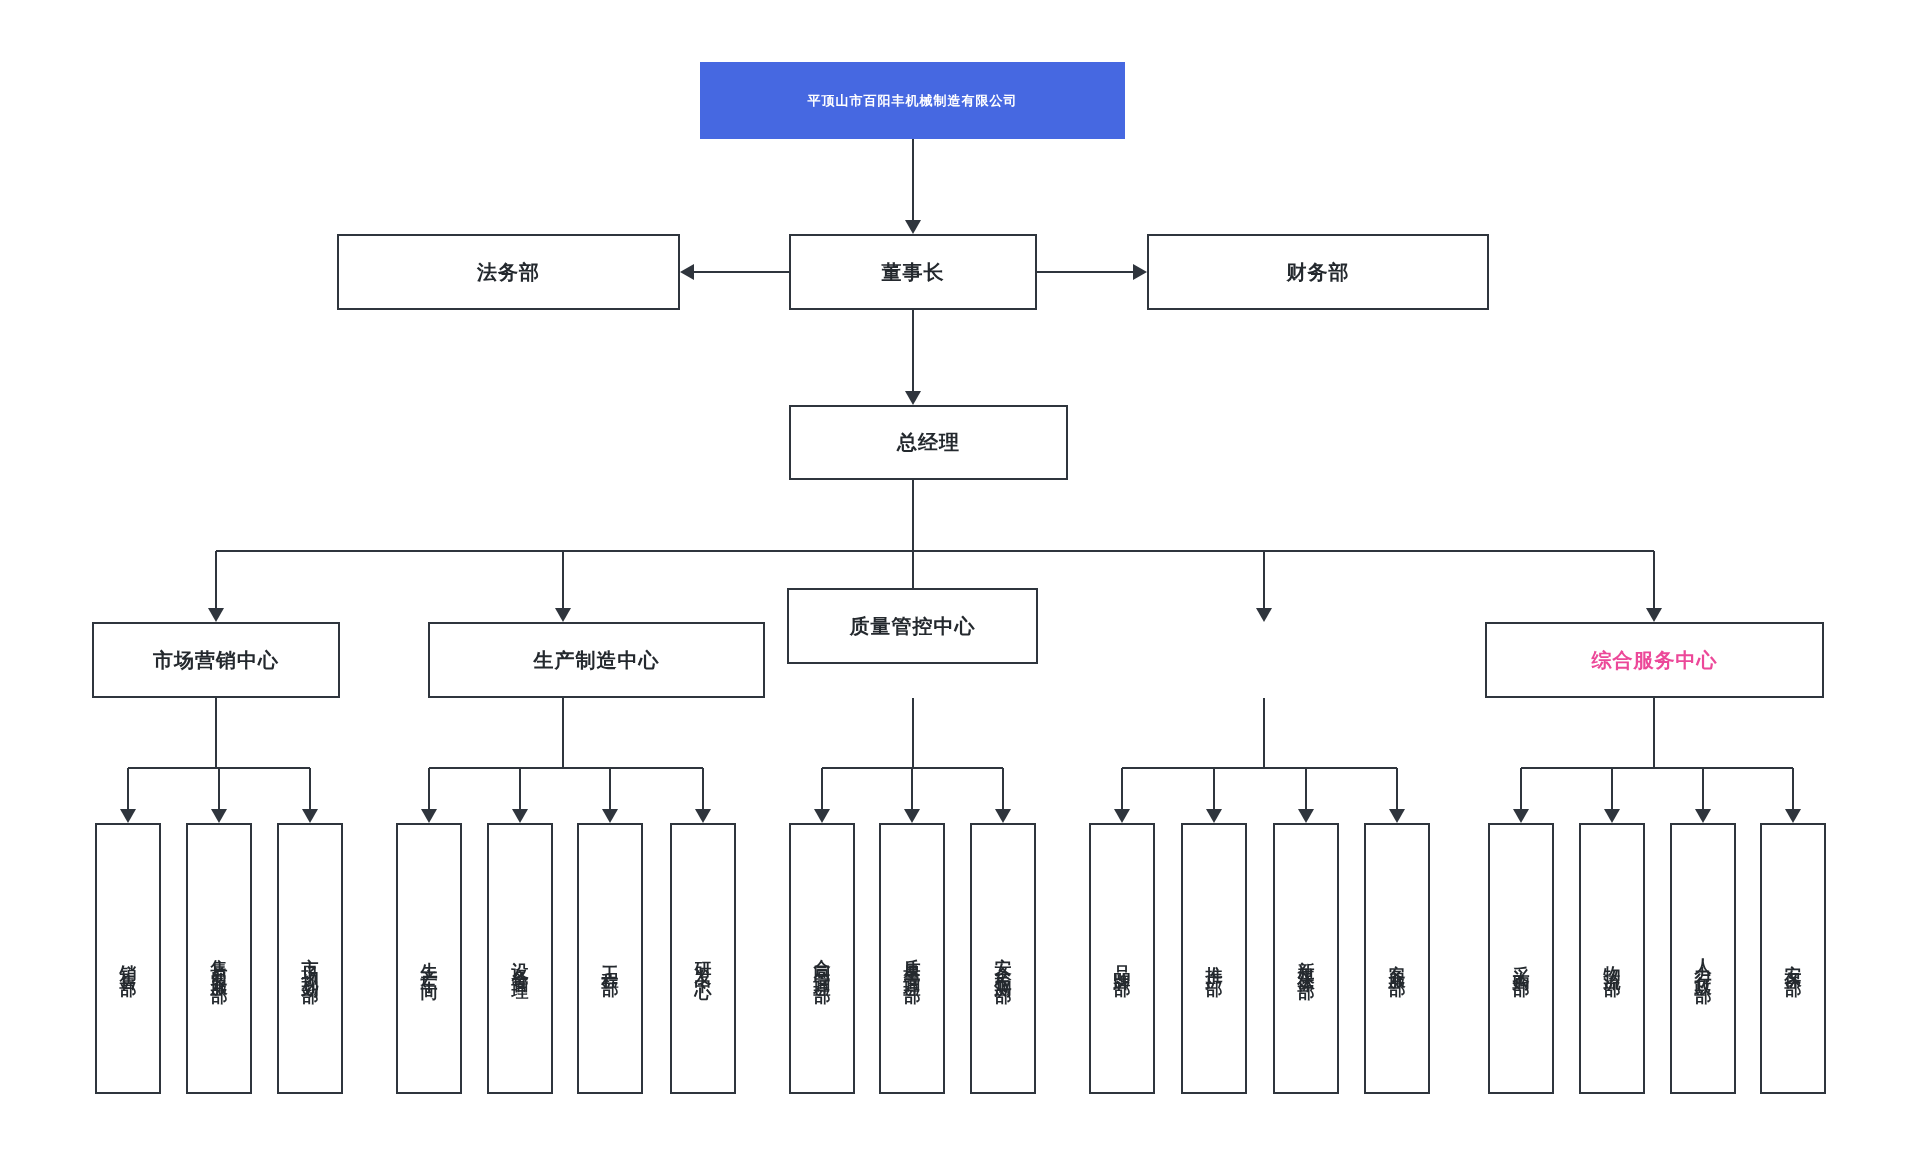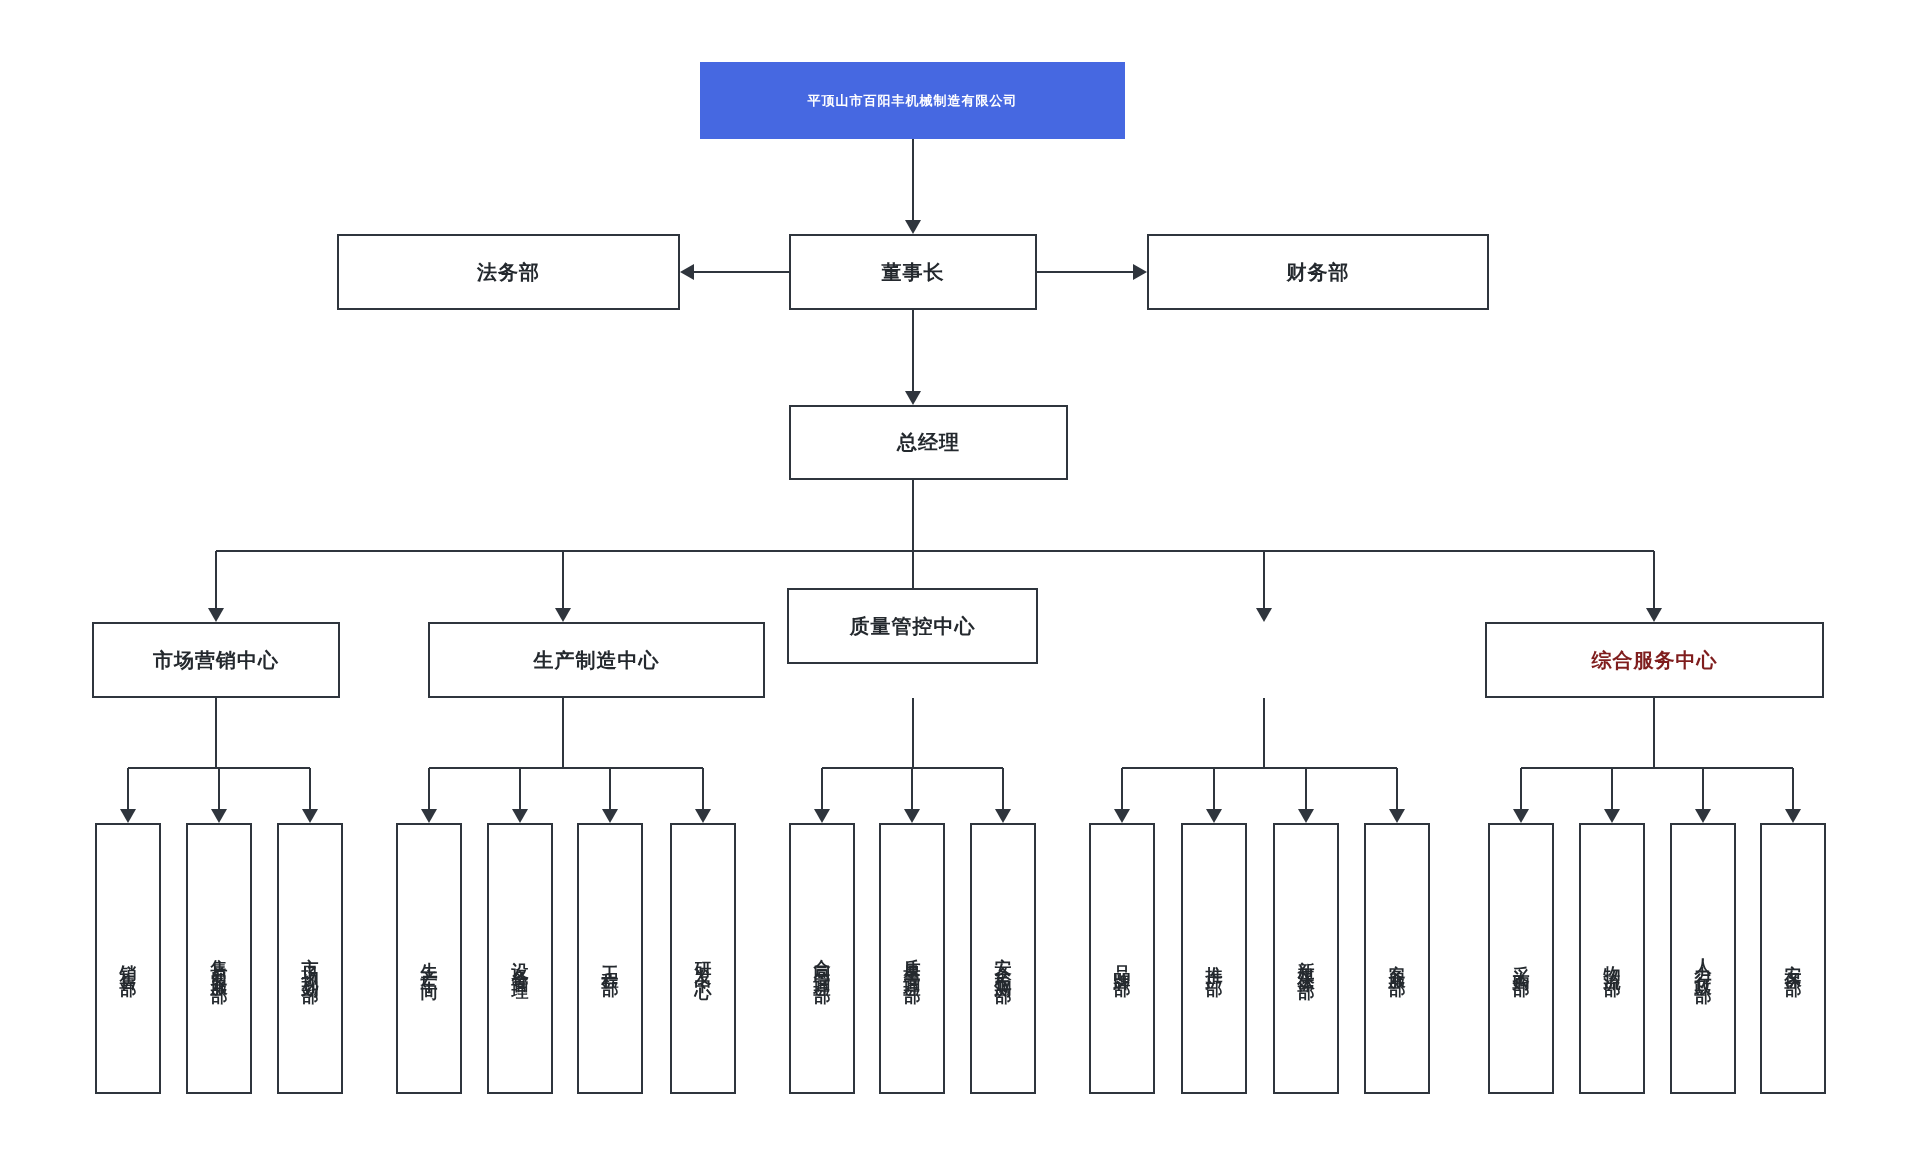--- a/index.html
+++ b/index.html
@@ -124,21 +124,21 @@
 
   <div class="node" style="left: 337px; top: 234px; width: 343px; height: 76px; border-color: rgb(47, 53, 61); color: rgb(36, 41, 46);">法务部</div>
   <div class="node" style="left: 789px; top: 234px; width: 248px; height: 76px; border-color: rgb(47, 53, 61); color: rgb(36, 41, 46);">董事长</div>
   <div class="node" style="left: 1147px; top: 234px; width: 342px; height: 76px; border-color: rgb(47, 53, 61); color: rgb(36, 41, 46);">财务部</div>
 
   <div class="node" style="left: 789px; top: 405px; width: 279px; height: 75px; border-color: rgb(47, 53, 61); color: rgb(36, 41, 46);">总经理</div>
 
   <div class="node" style="left: 92px; top: 622px; width: 248px; height: 76px; border-color: rgb(47, 53, 61); color: rgb(36, 41, 46);">市场营销中心</div>
   <div class="node" style="left: 395px; top: 622px; width: 337px; height: 76px; border-color: rgb(47, 53, 61); color: rgb(36, 41, 46); margin-left: 33px;">生产制造中心</div>
   <div class="node" style="left: 787px; top: 588px; width: 251px; height: 76px; border-color: rgb(47, 53, 61); color: rgb(36, 41, 46);">质量管控中心</div>
-  <div class="node" style="left: 1485px; top: 622px; width: 339px; height: 76px; border-color: rgb(47, 53, 61); color: #7f1d1d;">综合服务中心</div>
+  <div class="node" style="left: 1485px; top: 622px; width: 339px; height: 76px; border-color: rgb(47, 53, 61); color: #ec4899;">综合服务中心</div>
 
   <div class="node node--vertical" style="left: 95px; top: 823px; width: 66px; height: 271px; border-color: rgb(47, 53, 61); color: rgb(36, 41, 46);">销售部</div>
   <div class="node node--vertical" style="left: 186px; top: 823px; width: 66px; height: 271px; border-color: rgb(47, 53, 61); color: rgb(36, 41, 46);">售前客服部</div>
   <div class="node node--vertical" style="left: 277px; top: 823px; width: 66px; height: 271px; border-color: rgb(47, 53, 61); color: rgb(36, 41, 46);">市场规划部</div>
 
   <div class="node node--vertical" style="left: 396px; top: 823px; width: 66px; height: 271px; border-color: rgb(47, 53, 61); color: rgb(36, 41, 46);">生产车间</div>
   <div class="node node--vertical" style="left: 487px; top: 823px; width: 66px; height: 271px; border-color: rgb(47, 53, 61); color: rgb(36, 41, 46);">设备管理</div>
   <div class="node node--vertical" style="left: 577px; top: 823px; width: 66px; height: 271px; border-color: rgb(47, 53, 61); color: rgb(36, 41, 46);">工程部</div>
   <div class="node node--vertical" style="left: 670px; top: 823px; width: 66px; height: 271px; border-color: rgb(47, 53, 61); color: rgb(36, 41, 46);">研发中心</div>
 

